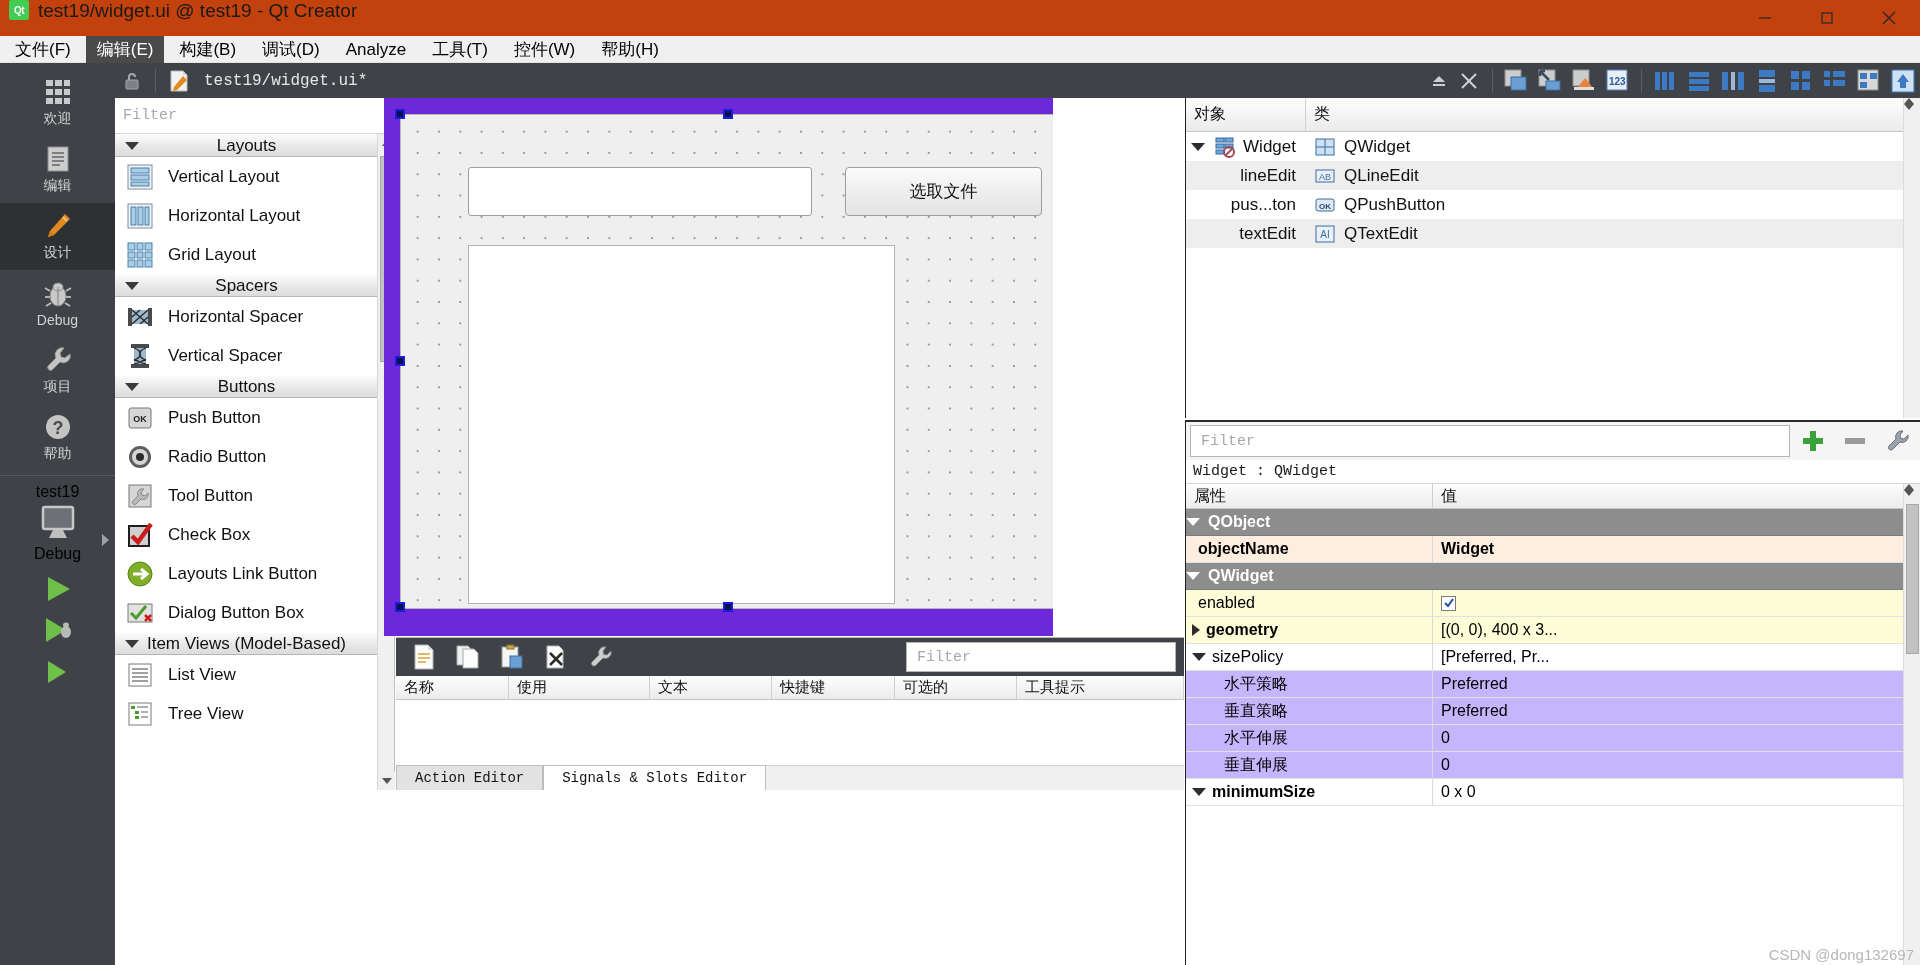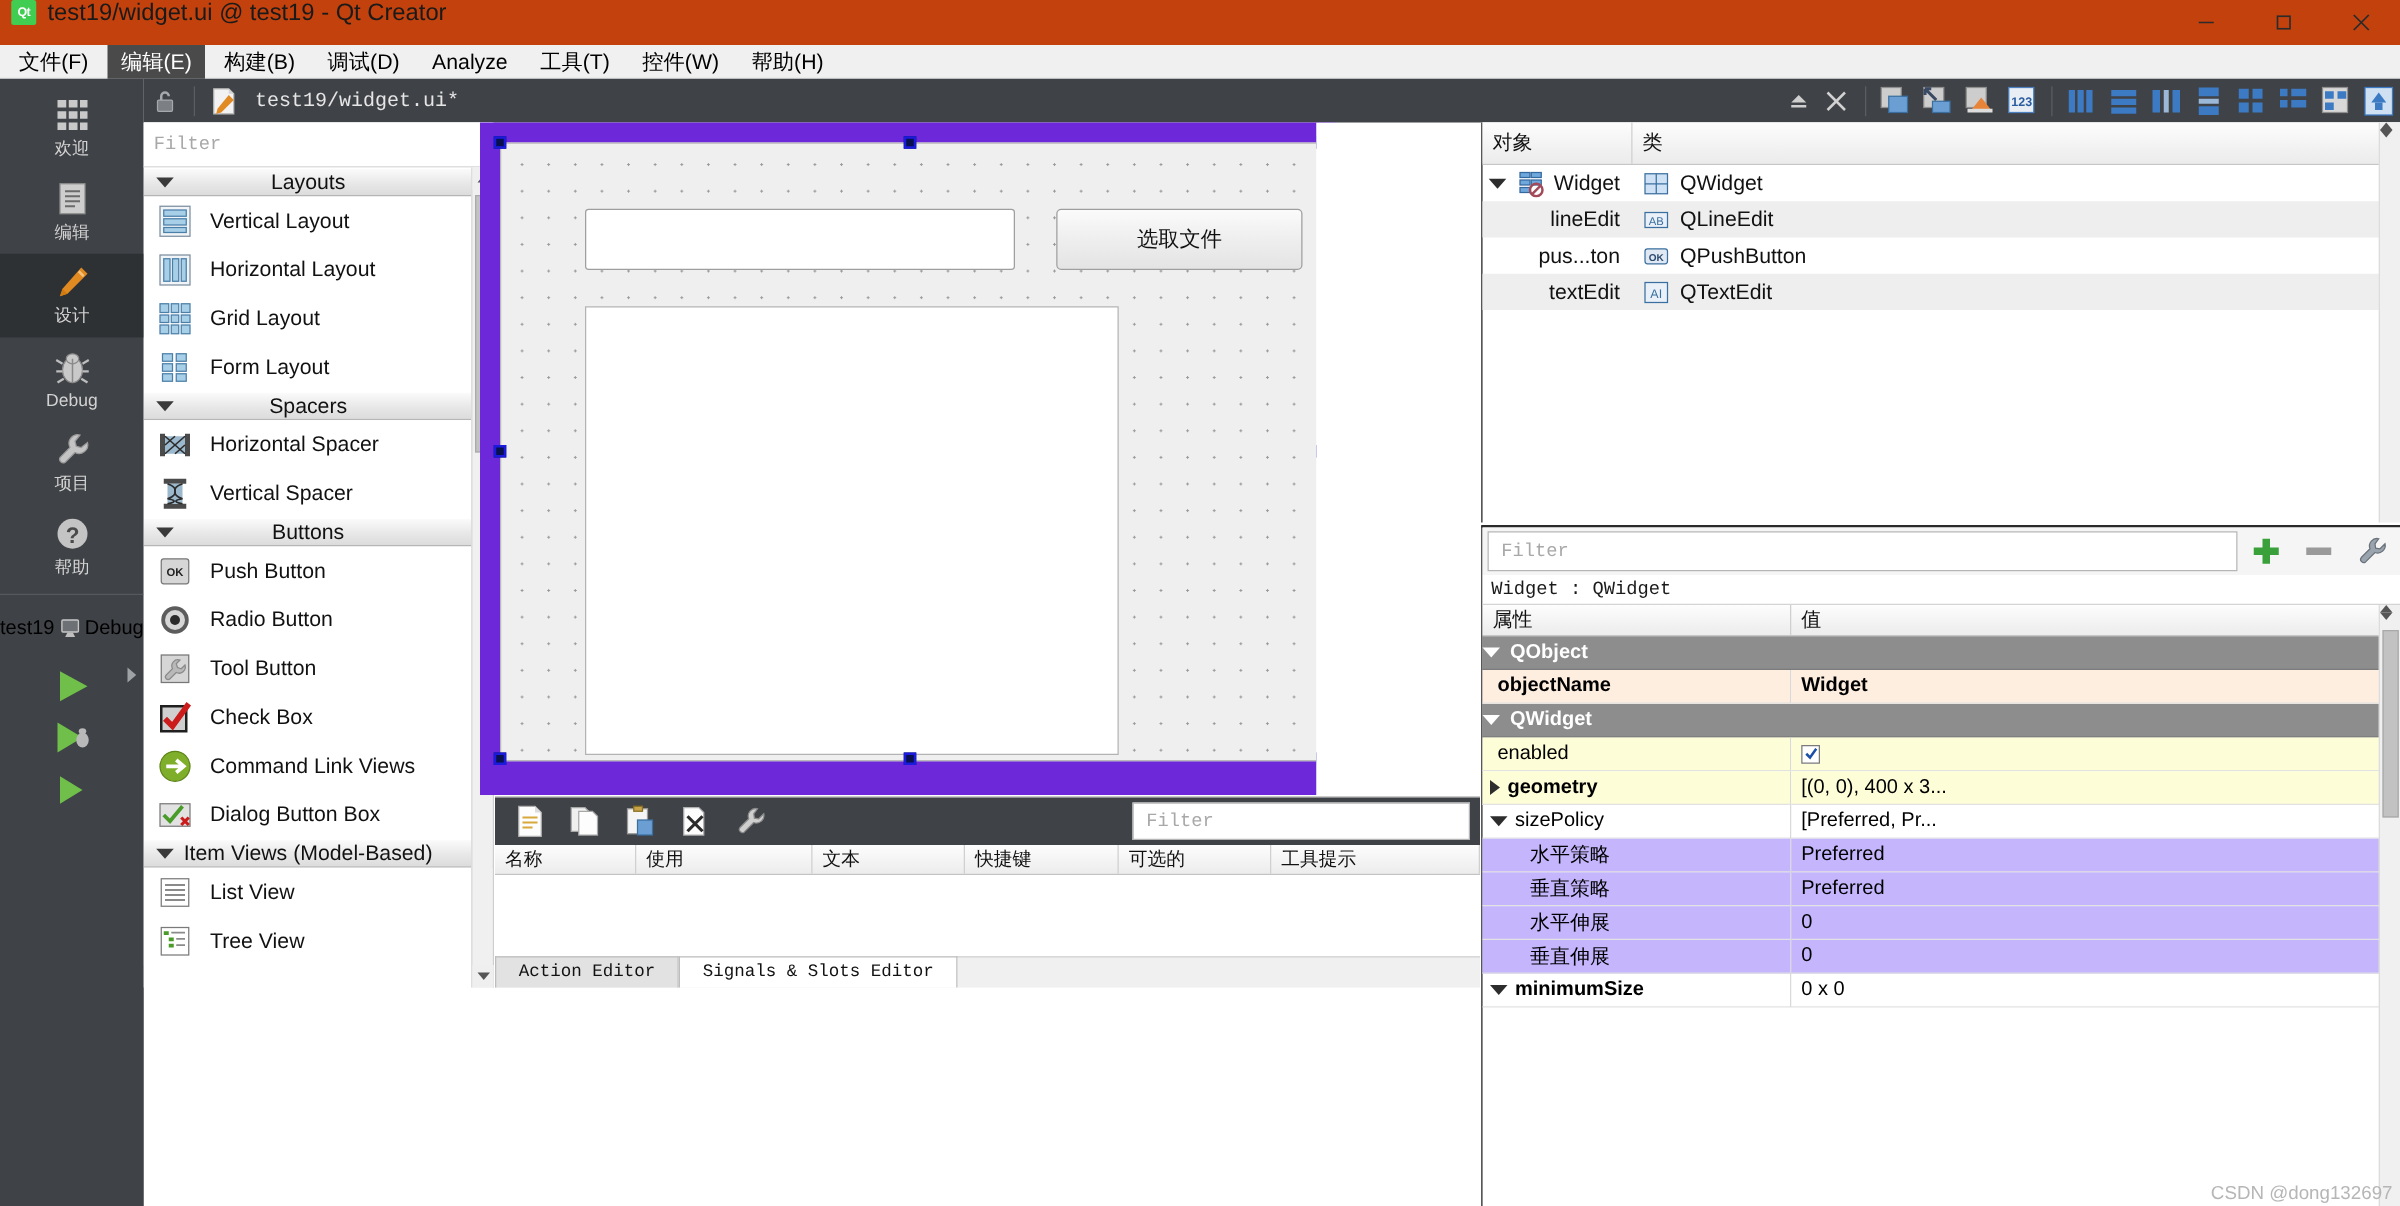--- a/index.html
+++ b/index.html
@@ -65,21 +65,21 @@
     color: #d0d0d0; font-size: 14px; gap: 3px;
   }
   .mode.selected { background: #2e3134; }
   .mode .lbl { font-size: 14px; color: #d2d2d2; }
   .mode-icon { width: 30px; height: 30px; display: block; }
   .mode-sep {
     width: 115px; height: 1px; background: #55585c; margin: 4px 0 0 0;
   }
   .kit-block {
     width: 115px; padding-top: 7px;
-    display: flex; flex-direction: row; align-items: center; gap: 2px;
+    display: flex; flex-direction: column; align-items: center; gap: 2px;
     position: relative;
   }
   .kit-block .arrow-right {
     position: absolute; right: 6px; top: 58px;
     width: 0; height: 0; border-top: 6px solid transparent; border-bottom: 6px solid transparent;
     border-left: 7px solid #9fa2a5;
   }
   .run-btns { width: 115px; display: flex; flex-direction: column; align-items: center; gap: 9px; margin-top: 10px; }
 
   
@@ -617,33 +617,20 @@
             <rect x="2" y="11" width="7" height="6"></rect>
               <rect x="11" y="11" width="6" height="6"></rect>
               <rect x="19" y="11" width="7" height="6"></rect>
             <rect x="2" y="19" width="7" height="7"></rect>
               <rect x="11" y="19" width="6" height="7"></rect>
               <rect x="19" y="19" width="7" height="7"></rect>
           </g>
         </svg>
         <span class="ilabel">Grid Layout</span>
       </div>
-      <div class="wb-item">
-        <svg class="wb-ico" viewBox="0 0 28 28">
-          <g fill="#a8cfe8" stroke="#4a7fa8">
-            <rect x="4" y="3" width="8" height="6"></rect>
-              <rect x="15" y="3" width="8" height="6"></rect>
-            <rect x="4" y="11" width="8" height="6"></rect>
-              <rect x="15" y="11" width="8" height="6"></rect>
-            <rect x="4" y="19" width="8" height="6"></rect>
-              <rect x="15" y="19" width="8" height="6"></rect>
-          </g>
-        </svg>
-        <span class="ilabel">Form Layout</span>
-      </div>
 
       <div class="wb-group">
         <div class="tri"></div>
         <div class="gtitle">Spacers</div>
       </div>
 
       <div class="wb-item">
         <svg class="wb-ico" viewBox="0 0 28 28">
           <rect x="2" y="5" width="4" height="18" fill="#4a4a4a"></rect>
           <rect x="22" y="5" width="4" height="18" fill="#4a4a4a"></rect>
@@ -702,21 +689,21 @@
           <rect x="3" y="5" width="20" height="20" fill="#cfcfcf" stroke="#1f1f1f" stroke-width="2"></rect>
           <path d="M6 15 L12 21 L25 3" fill="none" stroke="#cc1b1b" stroke-width="4.5"></path>
         </svg>
         <span class="ilabel">Check Box</span>
       </div>
       <div class="wb-item">
         <svg class="wb-ico" viewBox="0 0 28 28">
           <circle cx="14" cy="14" r="12" fill="#7fae2a" stroke="#5c8418"></circle>
           <path d="M7 14 H19 M15 9 L21 14 L15 19" fill="none" stroke="#ffffff" stroke-width="3"></path>
         </svg>
-        <span class="ilabel">Command Link Views</span>
+        <span class="ilabel">Layouts Link Button</span>
       </div>
       <div class="wb-item">
         <svg class="wb-ico" viewBox="0 0 28 28">
           <rect x="2" y="5" width="24" height="18" fill="#e2e2e2" stroke="#7a7a7a"></rect>
           <path d="M5 14 L10 19 L20 7" fill="none" stroke="#4a9b2a" stroke-width="3"></path>
           <line x1="19" y1="16" x2="25" y2="22" stroke="#cc1b1b" stroke-width="2.5"></line>
           <line x1="25" y1="16" x2="19" y2="22" stroke="#cc1b1b" stroke-width="2.5"></line>
         </svg>
         <span class="ilabel">Dialog Button Box</span>
       </div>

